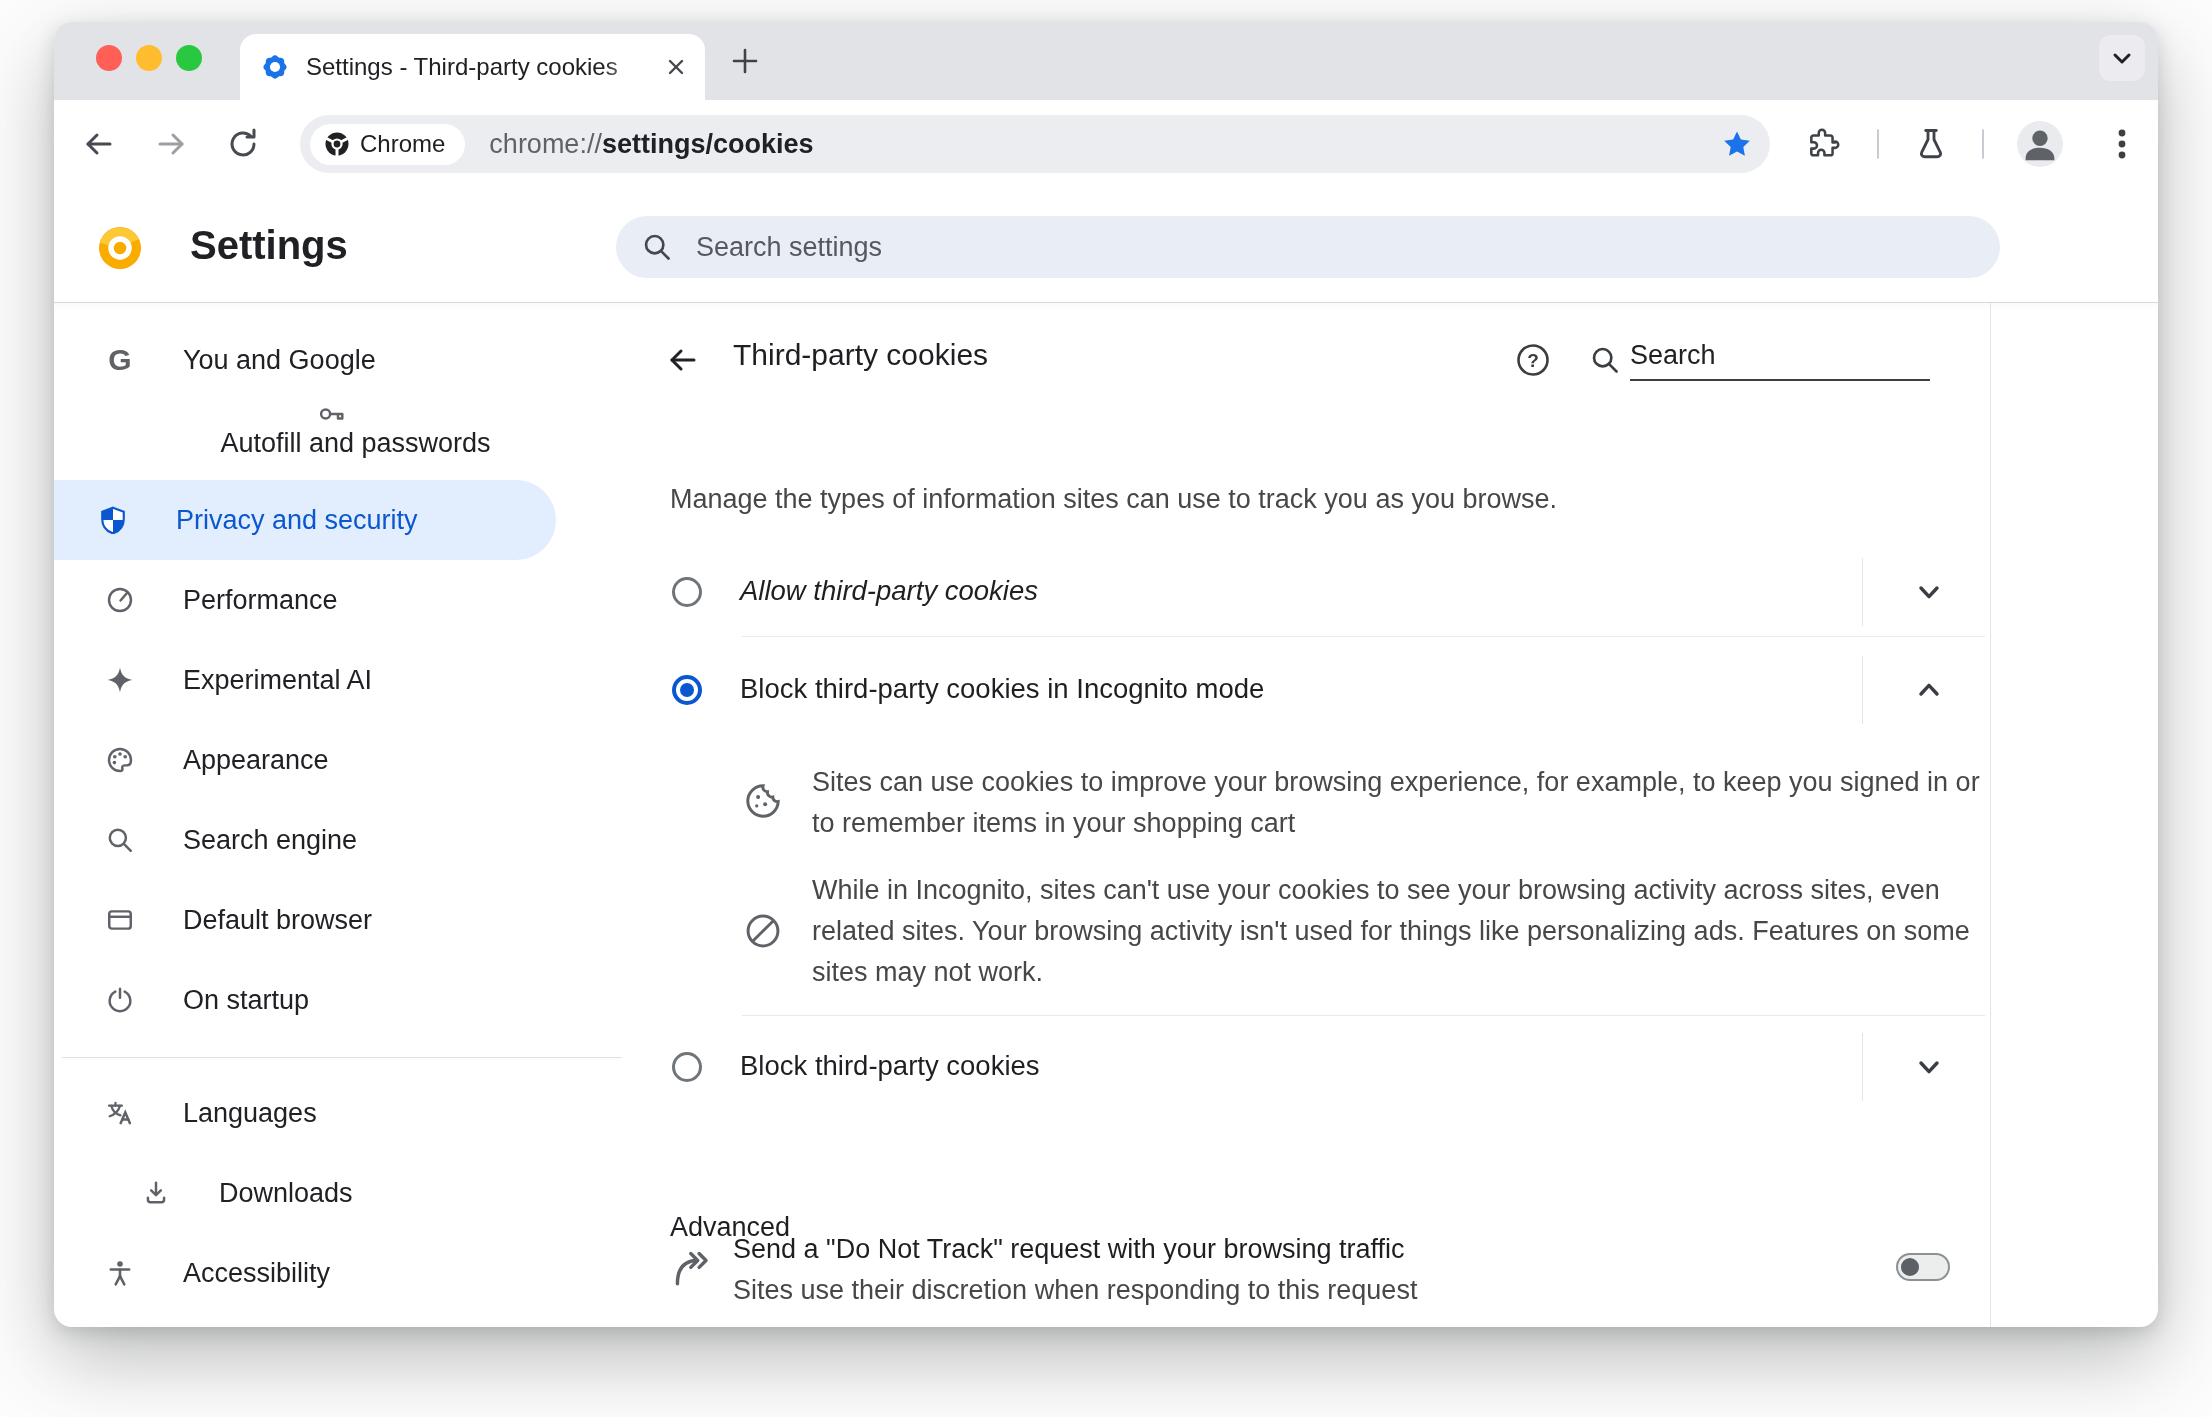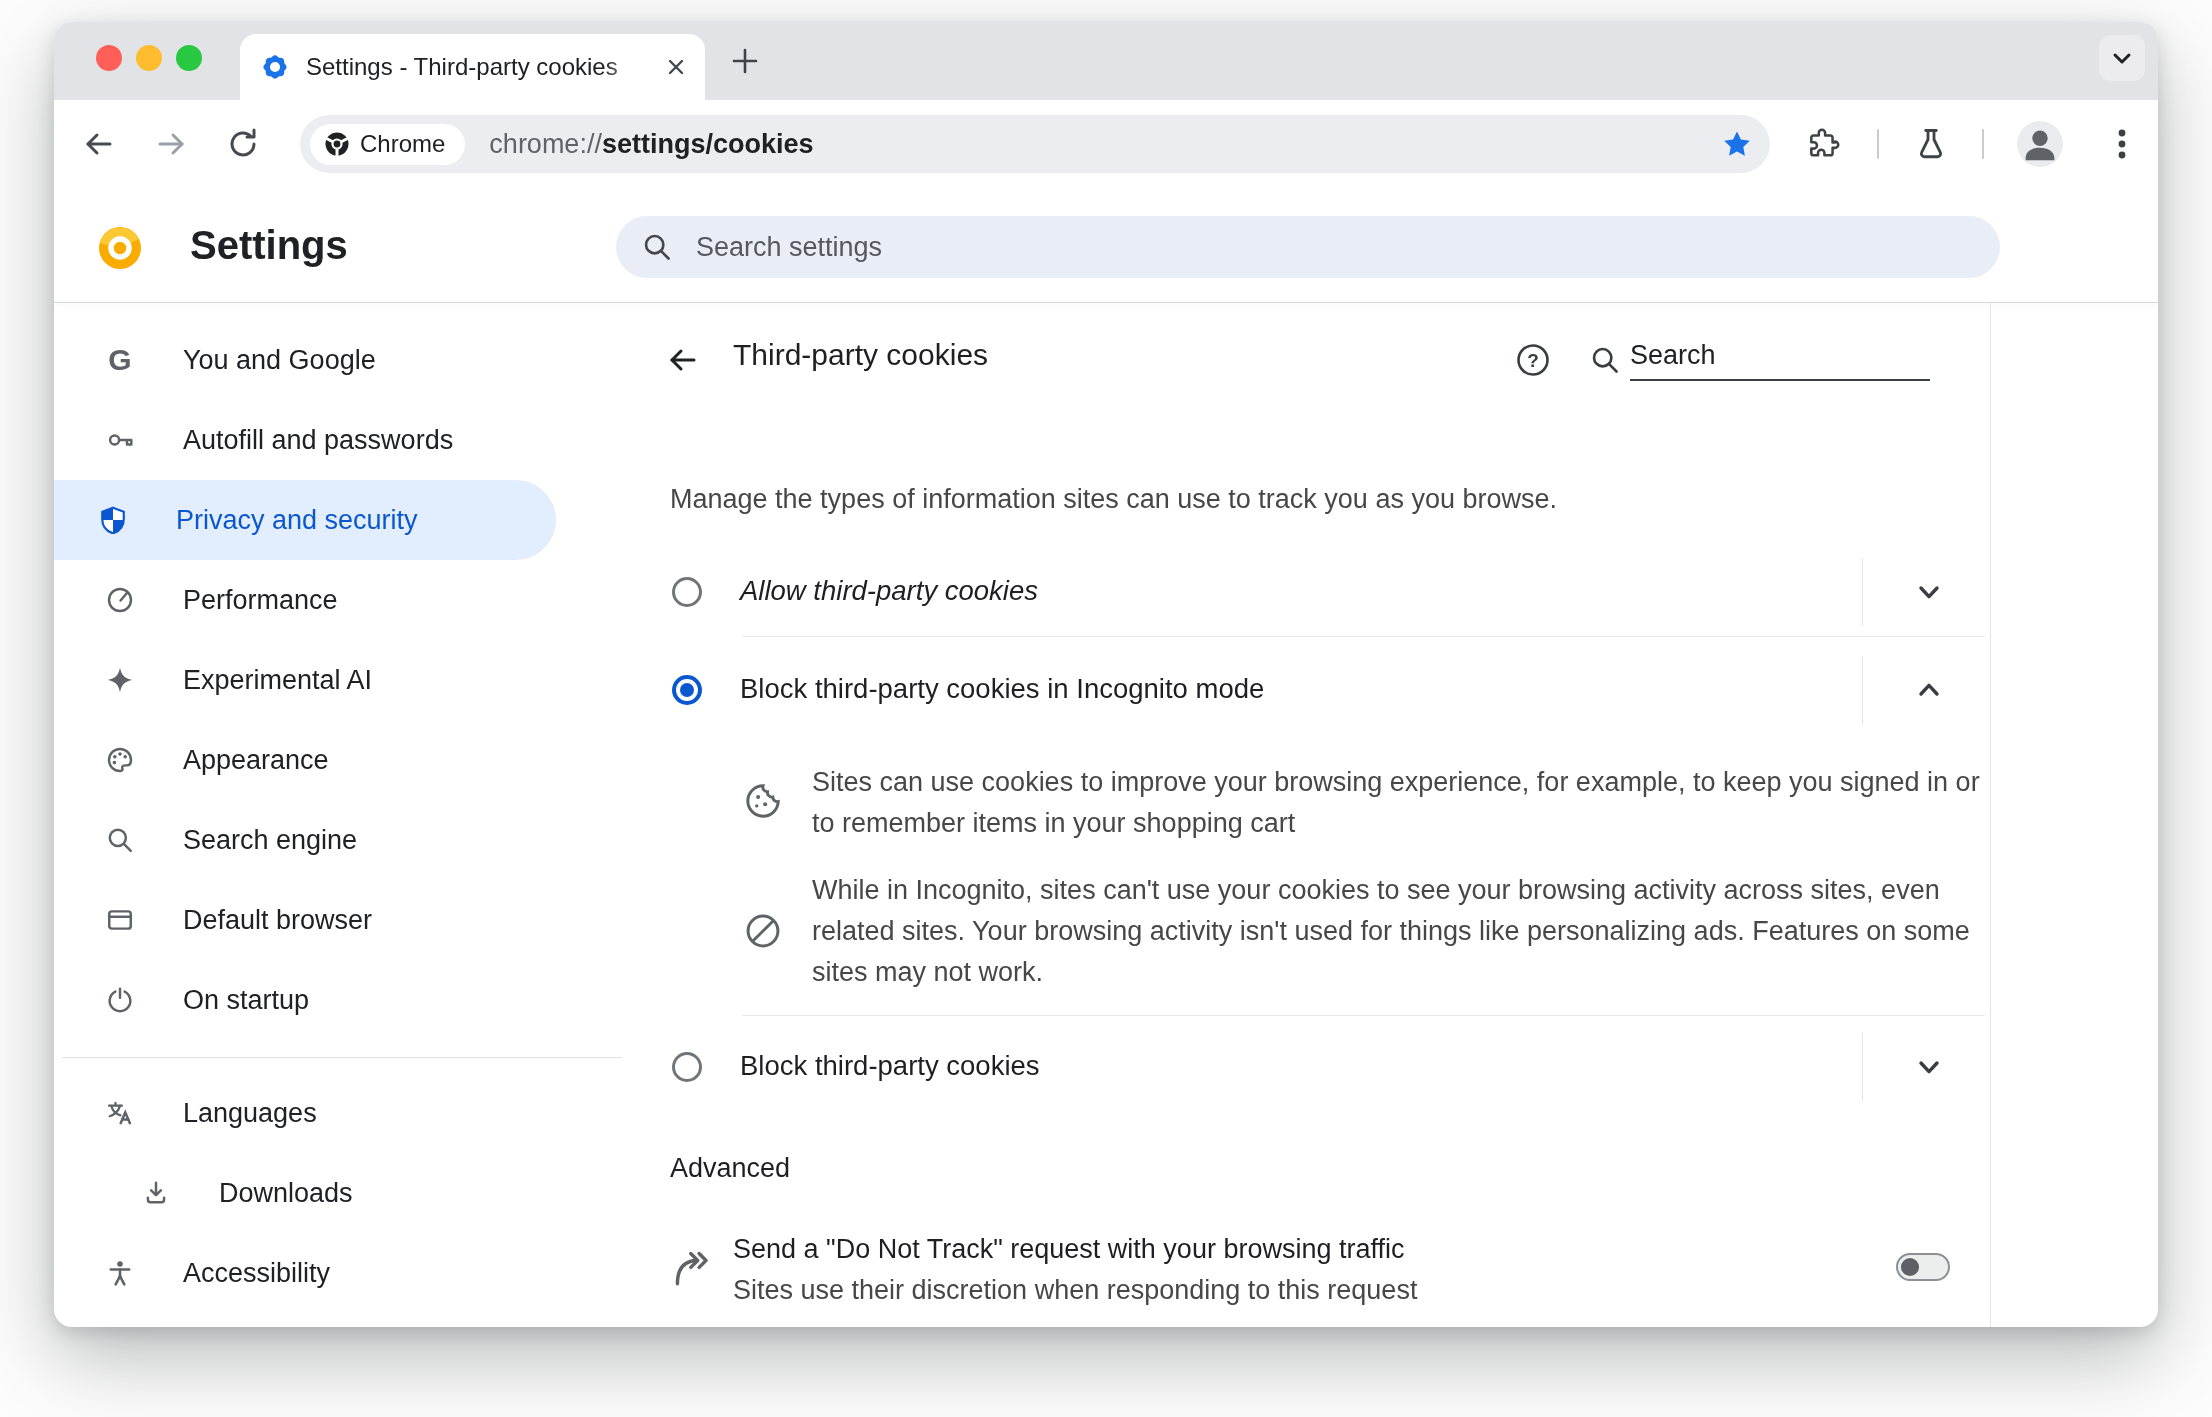--- a/index.html
+++ b/index.html
@@ -47,21 +47,21 @@
   .mini-search input::placeholder{color:#202124;opacity:1;}
   .intro{left:616px;top:462px;font-size:27px;color:#474747;}
   .radio{width:30px;height:30px;border-radius:50%;border:3px solid #70757a;box-sizing:border-box;}
   .radio.sel{border:4px solid #0b57d0;position:relative;}
   .radio.sel::after{content:"";position:absolute;left:50%;top:50%;width:14px;height:14px;margin:-7px 0 0 -7px;
                     border-radius:50%;background:#0b57d0;}
   .opt-label{font-size:27.5px;color:#1f1f23;}
   .row-divider{height:1px;background:#e8e9eb;width:1243px;left:688px;}
   .vsep{width:1px;height:68px;background:#e3e4e6;left:1808px;}
   .detail-text{font-size:27px;line-height:41px;color:#474747;}
-  .advanced{left:616px;top:1131px;font-size:27px;color:#1f1f23;}
+  .advanced{left:616px;top:1190px;font-size:27px;color:#1f1f23;}
   .dnt-title{left:679px;top:1212px;font-size:27px;color:#1f1f23;}
   .dnt-sub{left:679px;top:1253px;font-size:27px;color:#474747;}
   .toggle{left:1842px;top:1231px;width:54px;height:28px;border:2px solid #8d9196;border-radius:16px;background:#eceeed;box-sizing:border-box;}
   .toggle .knob{position:absolute;left:3px;top:3px;width:18px;height:18px;border-radius:50%;background:#5d6165;}
   svg{display:block;}
 </style>
 </head>
 <body>
 
 <div class="stage">
@@ -189,21 +189,21 @@
           <line x1="16.6" y1="16.6" x2="23" y2="23"></line>
       </svg>
       <input type="text" placeholder="Search settings" style="">
     </div>
     <div class="abs hdr-border"></div>
 
     <div class="abs side-item" style="top:298px;">
       <span class="ic" style="font-size:30px;font-weight:700;color:#5f6368;">G</span>
       <span class="lbl">You and Google</span>
     </div>
-    <div class="abs side-item" style="top:378px;">
+    <div class="abs side-item" style="top:378px;flex-direction:column;">
       <span class="ic">
         <svg width="28" height="28" viewBox="0 0 26 26" fill="none" stroke="#5f6368" stroke-width="2.3" stroke-linecap="round" stroke-linejoin="round">
           <circle cx="8" cy="13" r="4.2"></circle>
             <path d="M12.2 13h11.3v4.2h-4v-4.2"></path>
         </svg>
       </span>
       <span class="lbl">Autofill and passwords</span>
     </div>
     <div class="abs side-item sel" style="top:458px;padding-left:45px;">
       <span class="ic">

